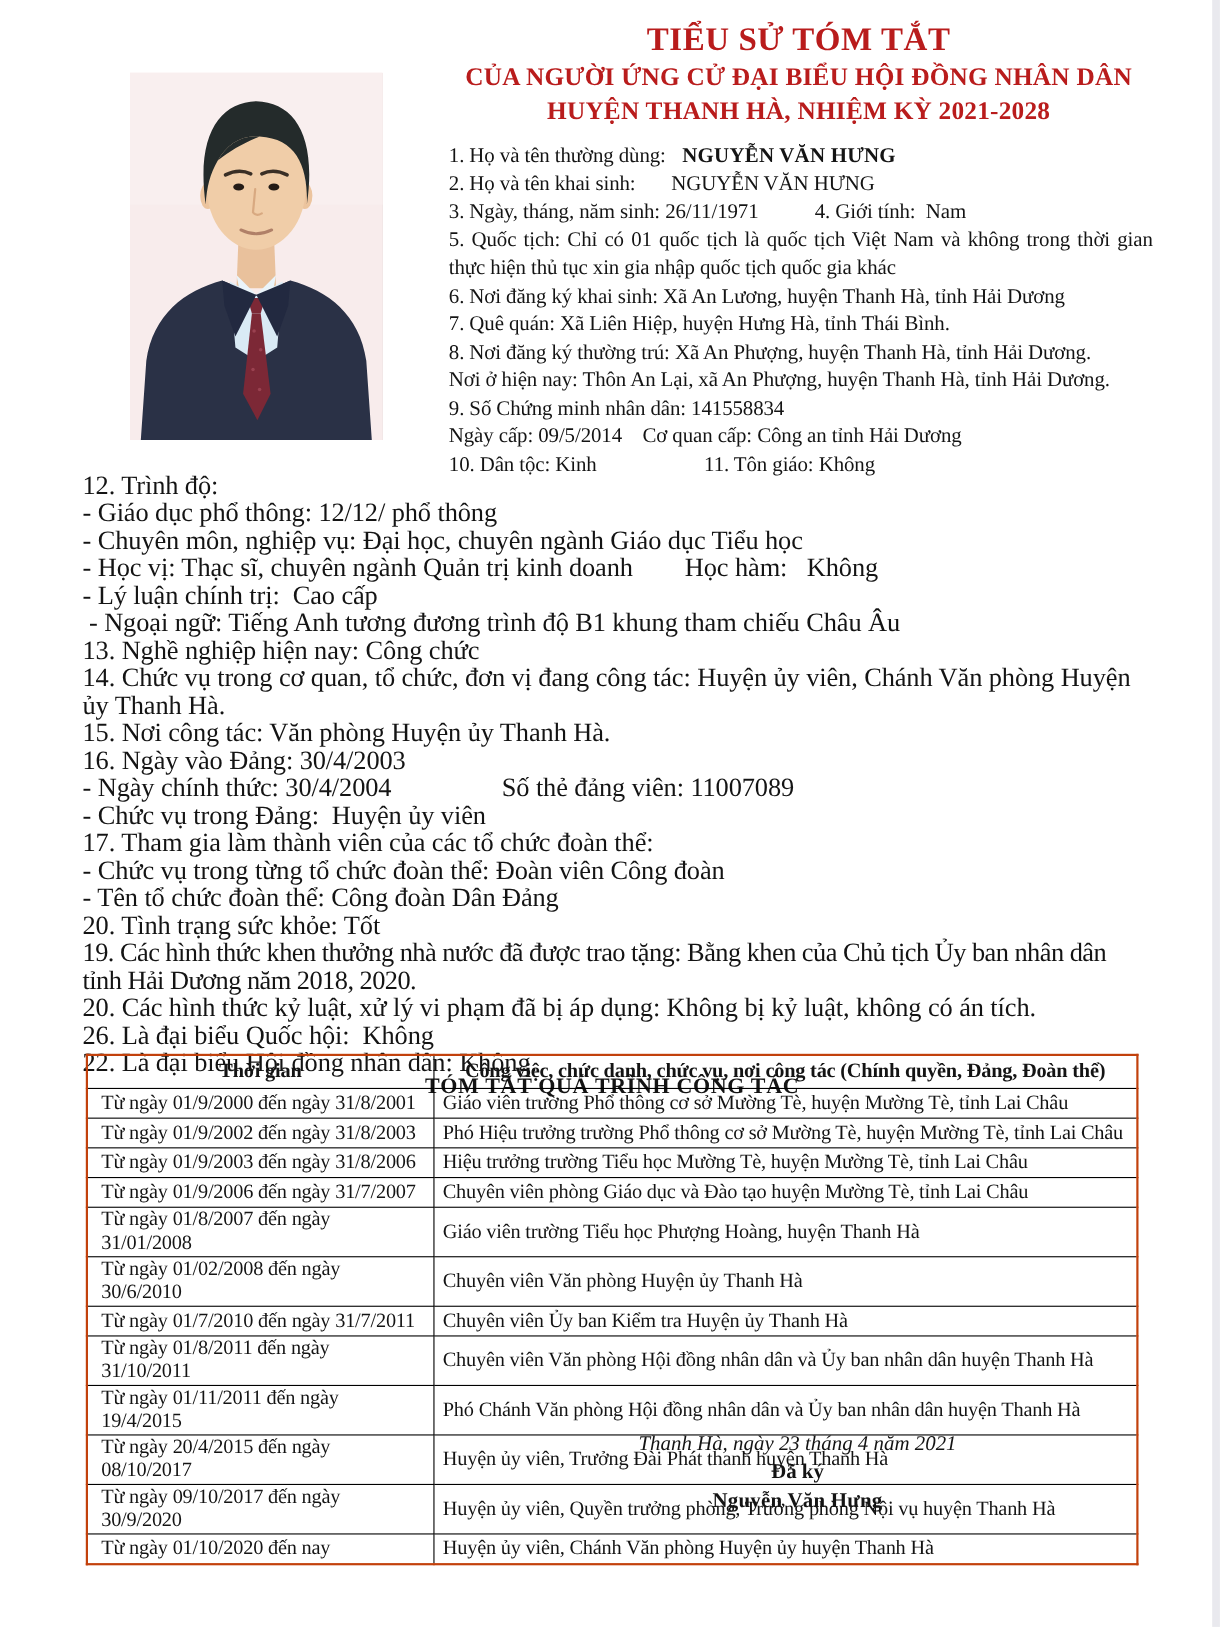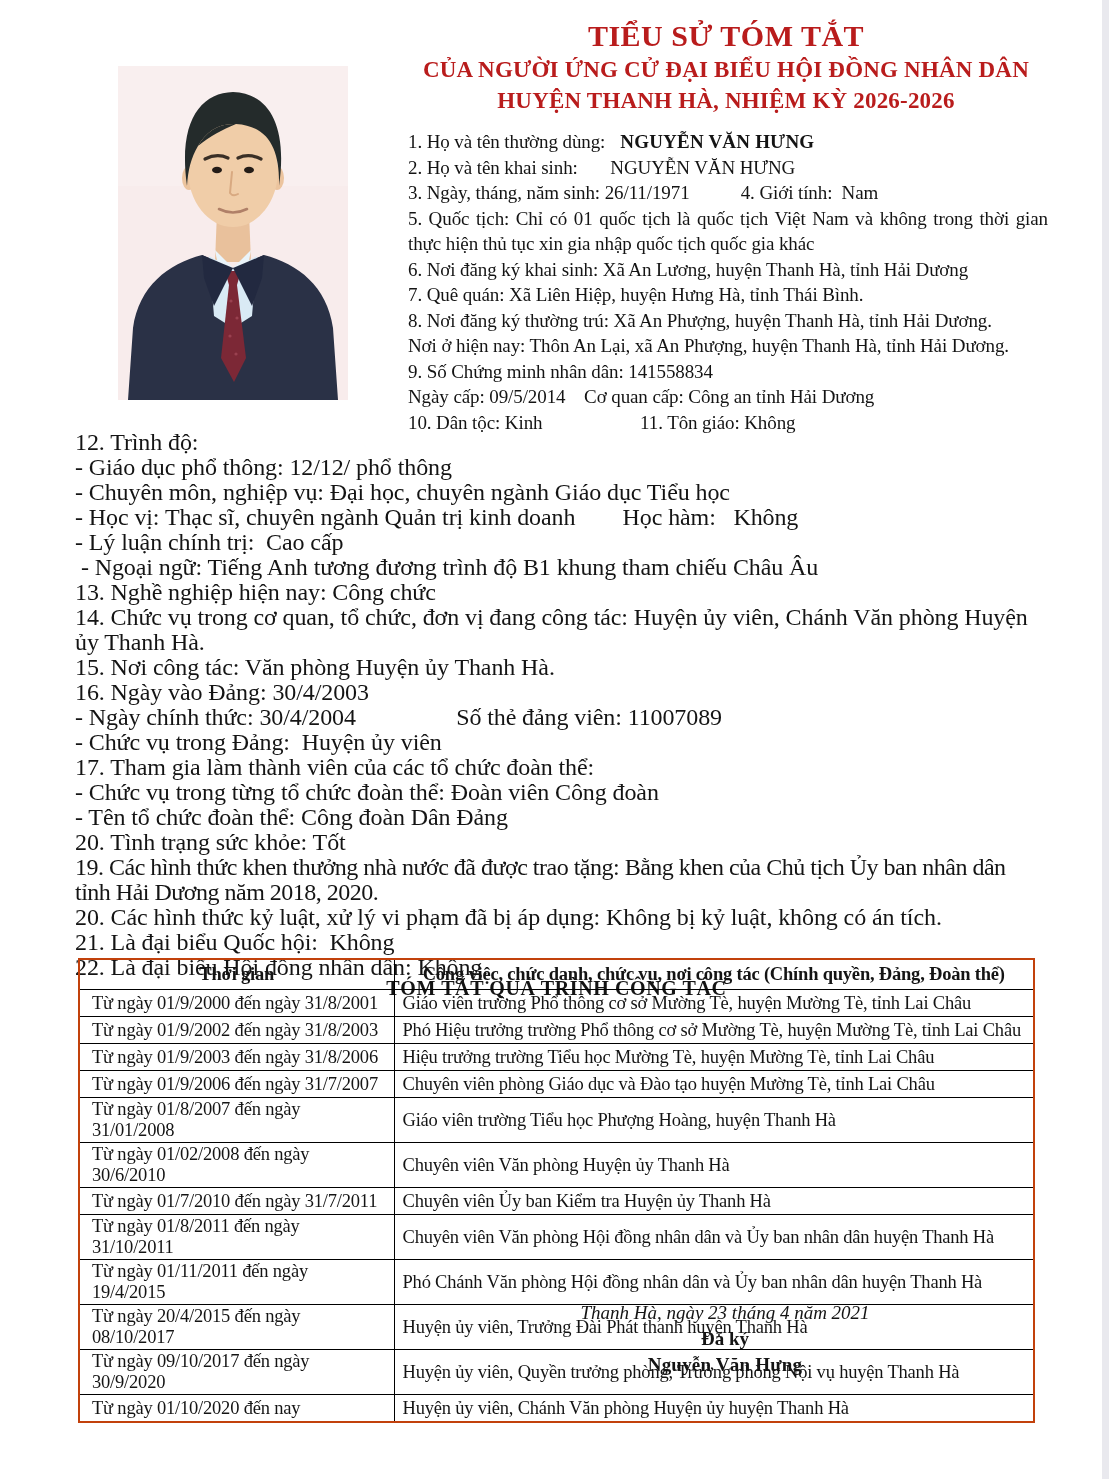--- a/index.html
+++ b/index.html
@@ -100,21 +100,21 @@
 </head>
 <body>
 
 <div class="page">
 
   <div class="scan-edge"></div>
 
   <div class="header">
     <div class="t1">TIỂU SỬ TÓM TẮT</div>
     <div class="t2">CỦA NGƯỜI ỨNG CỬ ĐẠI BIỂU HỘI ĐỒNG NHÂN DÂN</div>
-    <div class="t3">HUYỆN THANH HÀ, NHIỆM KỲ 2026-2026</div>
+    <div class="t3">HUYỆN THANH HÀ, NHIỆM KỲ 2021-2028</div>
   </div>
 
   <div class="photo">
     <svg viewBox="0 0 230 334" preserveAspectRatio="none">
       <rect x="0" y="0" width="230" height="334" fill="#f8ecec"></rect>
       <rect x="0" y="0" width="230" height="120" fill="#f9efef"></rect>
 
       <path d="M99,146 L131,146 L133,196 L97,196 Z" fill="#e9c19c"></path>
       <ellipse cx="115" cy="152" rx="18" ry="8" fill="#dcae87"></ellipse>
 
@@ -182,21 +182,21 @@
     <div class="iline">15. Nơi công tác: Văn phòng Huyện ủy Thanh Hà.</div>
     <div class="iline">16. Ngày vào Đảng: 30/4/2003</div>
     <div class="iline">- Ngày chính thức: 30/4/2004                 Số thẻ đảng viên: 11007089</div>
     <div class="iline">- Chức vụ trong Đảng:  Huyện ủy viên</div>
     <div class="iline">17. Tham gia làm thành viên của các tổ chức đoàn thể:</div>
     <div class="iline">- Chức vụ trong từng tổ chức đoàn thể: Đoàn viên Công đoàn</div>
     <div class="iline">- Tên tổ chức đoàn thể: Công đoàn Dân Đảng</div>
     <div class="iline">20. Tình trạng sức khỏe: Tốt</div>
     <div class="iline fit">19. Các hình thức khen thưởng nhà nước đã được trao tặng: Bằng khen của Chủ tịch Ủy ban nhân dân tỉnh Hải Dương năm 2018, 2020.</div>
     <div class="iline">20. Các hình thức kỷ luật, xử lý vi phạm đã bị áp dụng: Không bị kỷ luật, không có án tích.</div>
-    <div class="iline">21. Là đại biểu Quốc hội:  Không</div>
+    <div class="iline">26. Là đại biểu Quốc hội:  Không</div>
     <div class="iline">22. Là đại biểu Hội đồng nhân dân: Không.</div>
   </div>
 
   <div class="table-title">TÓM TẮT QUÁ TRÌNH CÔNG TÁC</div>
 
   <table class="history">
     <colgroup>
         <col class="col-time">
         <col>
       </colgroup>

